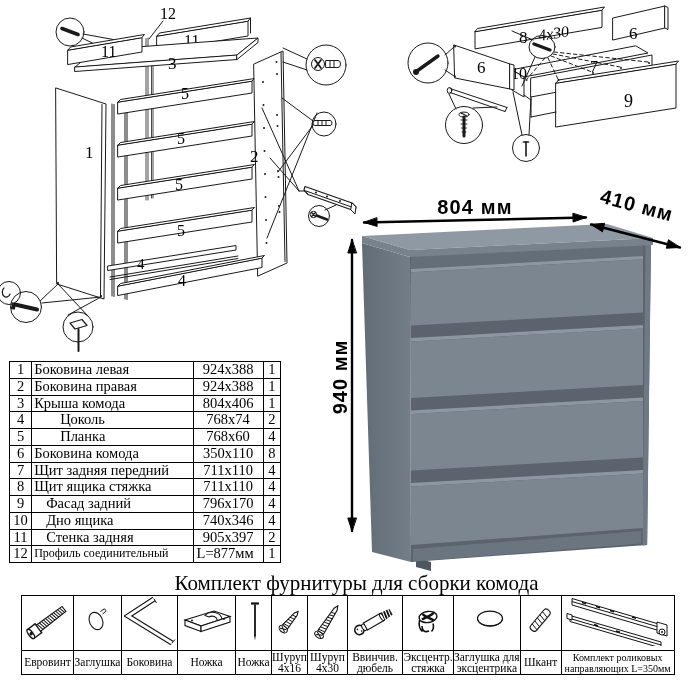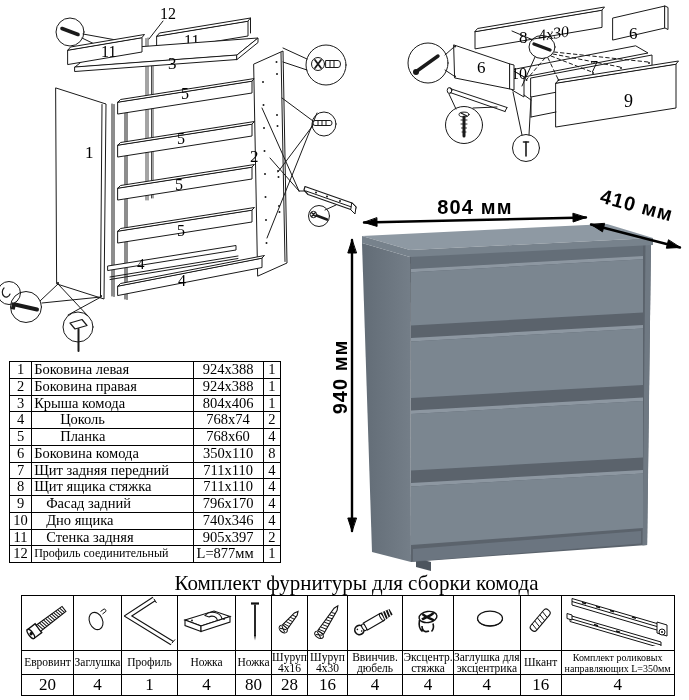--- a/index.html
+++ b/index.html
@@ -455,39 +455,25 @@
 <circle cx="98" cy="36" r="1" fill="#111" stroke="none"></circle>
 <polygon points="6,19.5 97,46 97,52 6,25.5" fill="#fff"></polygon>
 <line x1="6" y1="22.5" x2="97" y2="49"></line>
 <polygon points="3,17.5 8,19 8,24 3,22.5" fill="#fff"></polygon>
 <path d="M30,28.5 l4,1.2 M52,35 l4,1.2" stroke-width="1.6"></path>
 </svg></td>
 </tr>
 <tr class="nm">
 <td>Евровинт</td>
         <td>Заглушка</td>
-        <td>Профиль</td>
+        <td>Боковина</td>
         <td>Ножка</td>
         <td>Ножка</td>
 <td>Шуруп<br>4х16</td>
         <td>Шуруп<br>4х30</td>
         <td>Ввинчив.<br>дюбель</td>
         <td>Эксцентр.<br>стяжка</td>
 <td>Заглушка для<br>эксцентрика</td>
         <td>Шкант</td>
 <td style="font-size:10px">Комплект роликовых<br>направляющих L=350мм</td>
 </tr>
-<tr class="ct">
-<td>20</td>
-        <td>4</td>
-        <td>1</td>
-        <td>4</td>
-        <td>80</td>
-        <td>28</td>
-        <td>16</td>
-        <td>4</td>
-        <td>4</td>
-        <td>4</td>
-        <td>16</td>
-        <td>4</td>
-</tr>
 </tbody>
   </table>
 
 </body></html>

